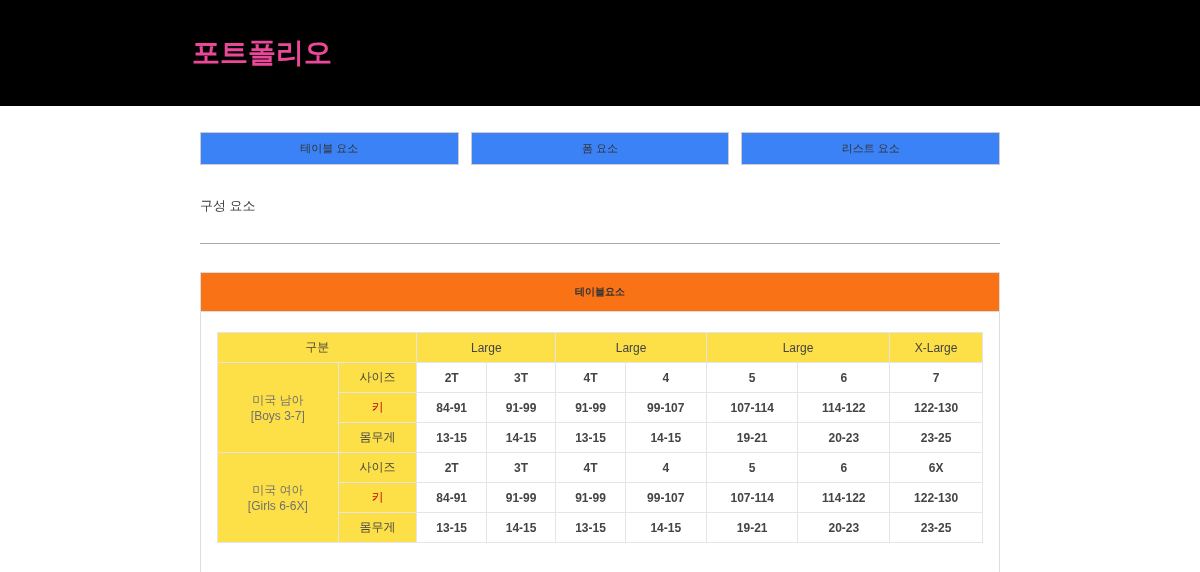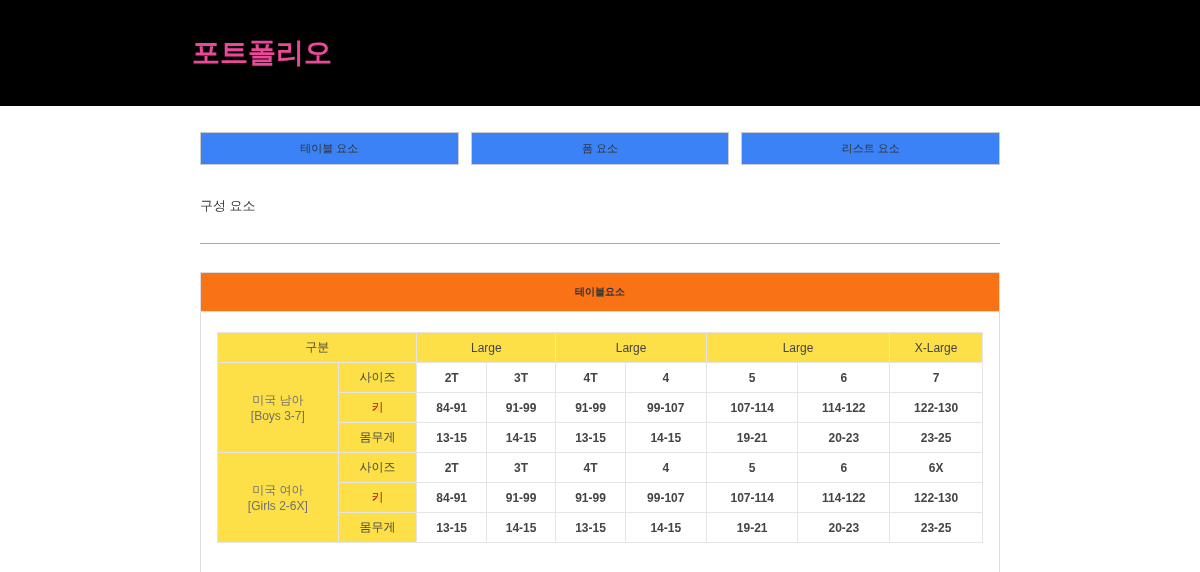--- a/index.html
+++ b/index.html
@@ -89,21 +89,21 @@
             <td>13-15</td>
             <td>14-15</td>
             <td>19-21</td>
             <td>20-23</td>
             <td>23-25</td>
           </tr>
 
           <tr>
             <th rowspan="3" class="rowlabel">
               <span>미국 여아</span><br>
-              <span>[Girls 2-6X]</span>
+              <span>[Girls 6-6X]</span>
             </th>
             <th>사이즈</th>
             <td>2T</td>
             <td>3T</td>
             <td>4T</td>
             <td>4</td>
             <td>5</td>
             <td>6</td>
             <td>6X</td>
           </tr>

